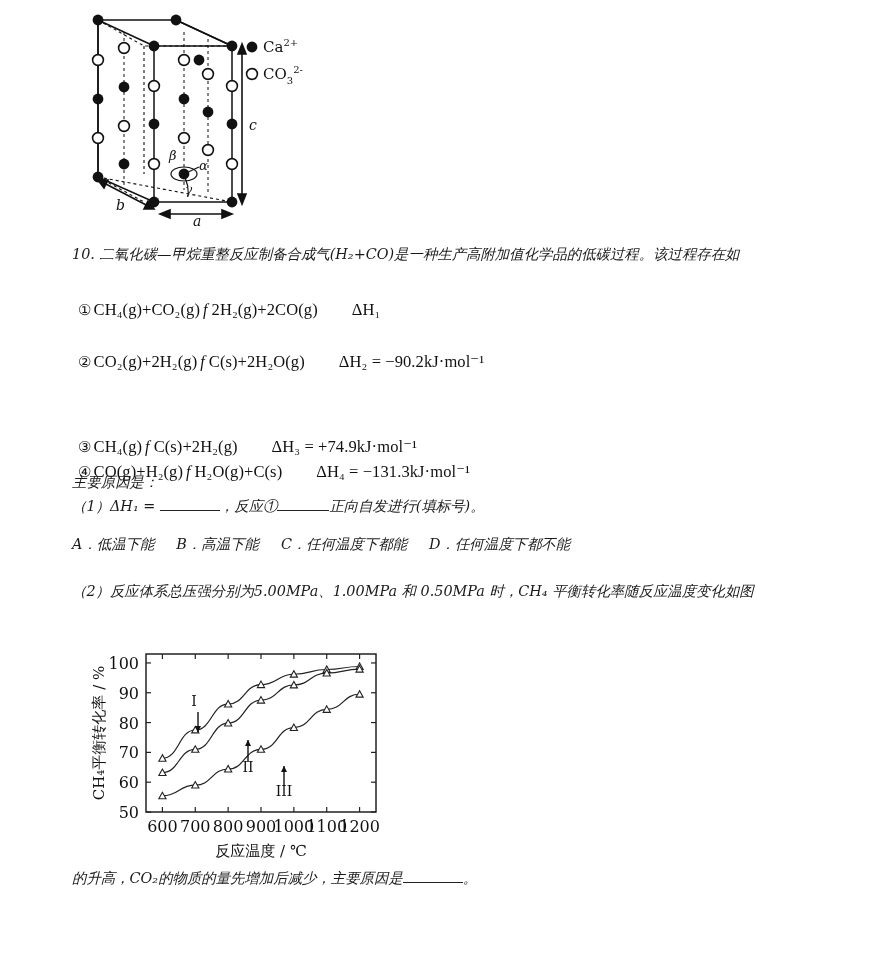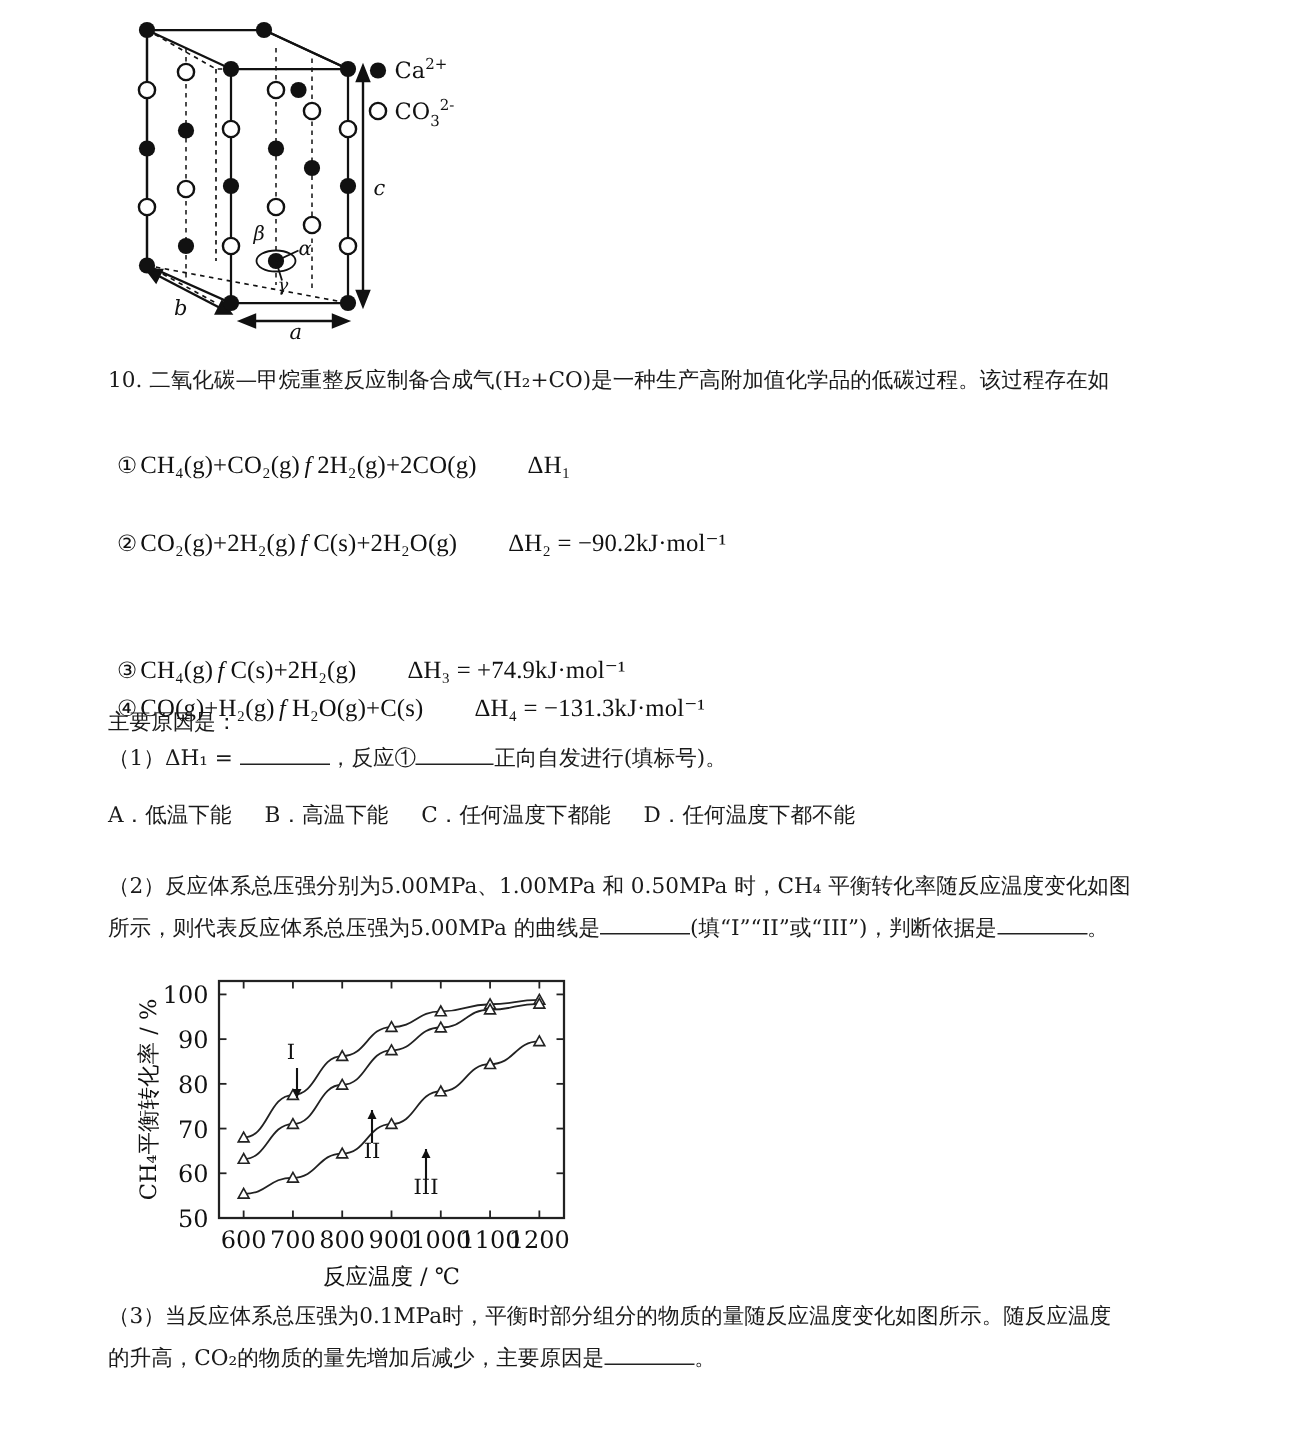--- a/index.html
+++ b/index.html
@@ -33,20 +33,21 @@
 
   
   .q-block {
     position: absolute;
     left: 72px;
     width: 790px;
     font-size: 14.4px;
     line-height: 1.95;
     color: #1a1a1a;
     font-family: "Liberation Serif", "DejaVu Serif", serif;
+    font-style: italic;
   }
   .q-block.cjk {
     font-family: "DejaVu Serif", "Liberation Serif", serif;
   }
   .stem { top: 240px; }
   .eq {
     position: absolute;
     left: 78px;
     font-size: 16.5px;
     font-family: "Liberation Serif", "DejaVu Serif", serif;
@@ -221,21 +222,20 @@
     <span>（1）ΔH₁ =</span>
     <span class="blank w60"></span><span>，反应①</span><span class="blank w52"></span><span>正向自发进行(填标号)。</span>
   </div>
 
   <div class="q-block cjk options">
     <span><span>A．</span><span>低温下能</span></span><span class="opt-sep"></span><span><span>B．</span><span>高温下能</span></span><span class="opt-sep"></span><span><span>C．</span><span>任何温度下都能</span></span><span class="opt-sep"></span><span><span>D．</span><span>任何温度下都不能</span></span>
   </div>
 
   <div class="q-block cjk sub-q2">
     <div>（2）反应体系总压强分别为5.00MPa、1.00MPa 和 0.50MPa 时，CH₄ 平衡转化率随反应温度变化如图</div>
-    <div><span>所示，则代表反应体系总压强为5.00MPa 的曲线是</span><span class="blank w60"></span><span>(填“I”“II”或“III”)，判断依据是</span><span class="blank w60"></span><span>。</span></div>
   </div>
 
   <div class="plot-fig">
     <svg id="chart-svg" width="300" height="216" viewBox="0 0 300 216" xmlns="http://www.w3.org/2000/svg">
         <rect x="58" y="10" width="230" height="158" fill="none" stroke="#222" stroke-width="1.5"></rect>
         <line x1="58" y1="168" x2="63" y2="168" stroke="#222" stroke-width="1.2"></line>
         <line x1="288" y1="168" x2="283" y2="168" stroke="#222" stroke-width="1.2"></line>
         <text x="51" y="174" text-anchor="end" font-size="16" fill="#111" font-family="DejaVu Serif, serif" class="tick-text">50</text>
         <line x1="58" y1="138.18867924528303" x2="63" y2="138.18867924528303" stroke="#222" stroke-width="1.2"></line>
         <line x1="288" y1="138.18867924528303" x2="283" y2="138.18867924528303" stroke="#222" stroke-width="1.2"></line>
@@ -305,17 +305,16 @@
         <line x1="160" y1="118" x2="160" y2="96" stroke="#111" stroke-width="1.4"></line>
         <polygon points="160,96 157,102 163,102" fill="#111"></polygon>
         <text x="160" y="128" text-anchor="middle" font-size="14" fill="#111" font-family="DejaVu Serif, serif" class="curve-label">II</text>
         <line x1="196" y1="142" x2="196" y2="122" stroke="#111" stroke-width="1.4"></line>
         <polygon points="196,122 193,128 199,128" fill="#111"></polygon>
         <text x="196" y="152" text-anchor="middle" font-size="14" fill="#111" font-family="DejaVu Serif, serif" class="curve-label">III</text>
       </svg>
   </div>
 
   <div class="q-block cjk sub-q3">
-    <div>（3）当反应体系总压强为0.1MPa时，平衡时部分组分的物质的量随反应温度变化如图所示。随反应温度</div>
     <div><span>的升高，CO₂的物质的量先增加后减少，主要原因是</span><span class="blank w60"></span><span>。</span></div>
   </div>
 
 </div>
 
 </body></html>

